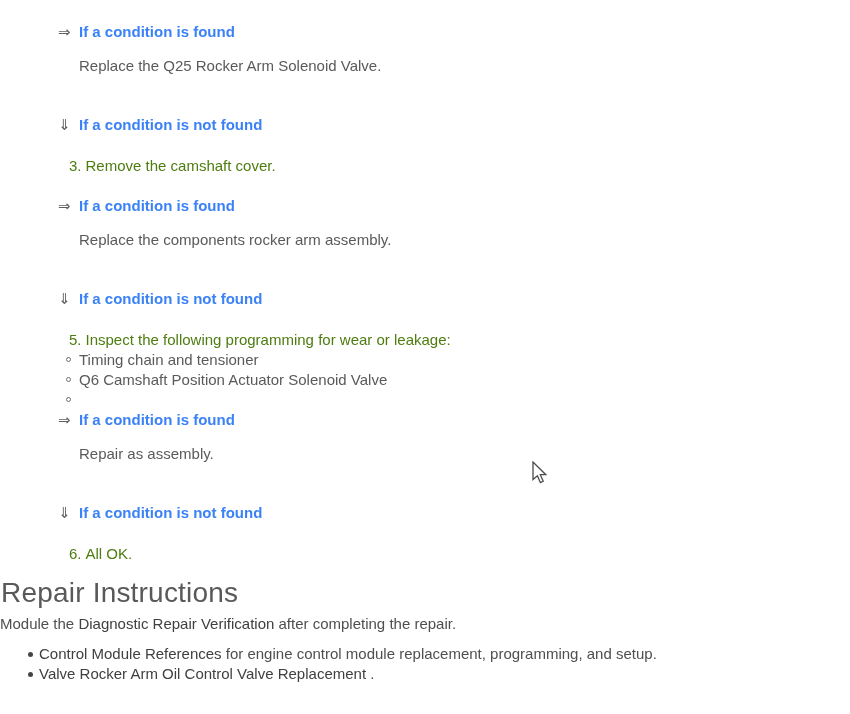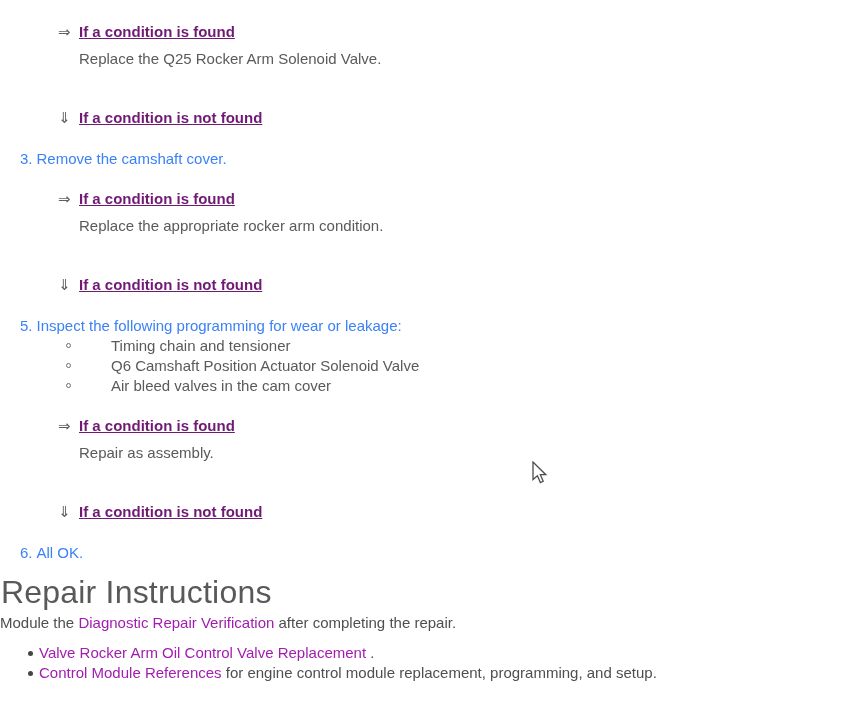--- a/index.html
+++ b/index.html
@@ -20,56 +20,56 @@
   
   .cond { padding-left: 58px; }
   .cond-head { display: flex; align-items: baseline; }
   .arrow {
     font-family: "DejaVu Sans", sans-serif;
     color: #5f5f61;
     width: 21px;
     flex: 0 0 21px;
     font-size: 15px;
   }
-  .cond-label { font-weight: 700; color: #701a75; text-decoration: underline; }
-  .cond-action { padding-left: 21px; margin-top: 7px; color: #5a5a5c; }
+  .cond-label { font-weight: 700; color: #3b82f6; }
+  .cond-action { padding-left: 21px; margin-top: 14px; color: #5a5a5c; }
 
   .mt-39 { margin-top: 39px; }
   .mt-21 { margin-top: 21px; }
   .mt-20 { margin-top: 20px; }
 
   
-  .step { padding-left: 20px; color: #3b82f6; }
+  .step { padding-left: 31px; color: #4d7c0f; margin-left: 38px; }
   .step-num { margin-right: 4px; }
 
   
   .sub-list { list-style: none; }
-  .sub-item { position: relative; padding-left: 111px; }
+  .sub-item { position: relative; padding-left: 79px; }
   .ring {
     position: absolute;
     left: 66px; top: 7px;
     width: 5px; height: 5px;
     border: 1.5px solid #6e6e70;
     border-radius: 50%;
     background: transparent;
     display: inline-block;
   }
 
   
   .section-title {
     margin-top: 10px;
     padding-left: 1px;
-    font-size: 32px;
+    font-size: 28px;
     line-height: 38px;
     font-weight: 300;
     color: #595959;
     letter-spacing: 0.2px;
   }
   .intro { margin-top: 2px; color: #4f4f51; }
-  a.doc-link { color: #a21caf; text-decoration: none; cursor: pointer; }
+  a.doc-link { color: #404040; text-decoration: none; cursor: pointer; }
 
   .link-list { list-style: none; margin-top: 10px; }
   .link-item { position: relative; padding-left: 39px; color: #4f4f51; }
   .dot {
     position: absolute;
     left: 28px; top: 8px;
     width: 5px; height: 5px;
     border-radius: 50%;
     background: #454547;
     display: inline-block;
@@ -101,21 +101,21 @@
 
     <div class="step mt-21">
       <span class="step-num">3.</span><span>Remove the camshaft cover.</span>
     </div>
 
     <div class="cond mt-20">
       <div class="cond-head">
         <span class="arrow">⇒</span>
         <span class="cond-label">If a condition is found</span>
       </div>
-      <div class="cond-action">Replace the appropriate rocker arm condition.</div>
+      <div class="cond-action">Replace the components rocker arm assembly.</div>
     </div>
 
     <div class="cond mt-39">
       <div class="cond-head">
         <span class="arrow">⇓</span>
         <span class="cond-label">If a condition is not found</span>
       </div>
     </div>
 
     <div class="step mt-21">
@@ -125,21 +125,20 @@
       <li class="sub-item">
         <span class="ring"></span>
         <span>Timing chain and tensioner</span>
       </li>
       <li class="sub-item">
         <span class="ring"></span>
         <span>Q6 Camshaft Position Actuator Solenoid Valve</span>
       </li>
       <li class="sub-item">
         <span class="ring"></span>
-        <span>Air bleed valves in the cam cover</span>
       </li>
     </ul>
 
     <div class="cond mt-20">
       <div class="cond-head">
         <span class="arrow">⇒</span>
         <span class="cond-label">If a condition is found</span>
       </div>
       <div class="cond-action">Repair as assembly.</div>
     </div>
@@ -154,25 +153,25 @@
     <div class="step mt-21">
       <span class="step-num">6.</span><span>All OK.</span>
     </div>
 
     <h1 class="section-title">Repair Instructions</h1>
     <p class="intro"><span>Module the </span><a class="doc-link" href="#">Diagnostic Repair Verification</a><span> after completing the repair.</span></p>
 
     <ul class="link-list">
       <li class="link-item">
         <span class="dot"></span>
-        <a class="doc-link" href="#">Valve Rocker Arm Oil Control Valve Replacement</a><span> .</span>
+        <a class="doc-link" href="#">Control Module References</a><span> for engine control module replacement, programming, and setup.</span>
       </li>
       <li class="link-item">
         <span class="dot"></span>
-        <a class="doc-link" href="#">Control Module References</a><span> for engine control module replacement, programming, and setup.</span>
+        <a class="doc-link" href="#">Valve Rocker Arm Oil Control Valve Replacement</a><span> .</span>
       </li>
     </ul>
   </div>
 
   <svg class="cursor" width="18" height="26" viewBox="0 0 18 26">
     <polygon points="1,1 1,18.6 5.4,14.8 8.4,21.6 11.2,20.3 8.3,13.7 13.8,13.7" fill="#ffffff" stroke="#4d4d4d" stroke-width="1.3" stroke-linejoin="miter"></polygon>
   </svg>
 </div>
 
 </body></html>

